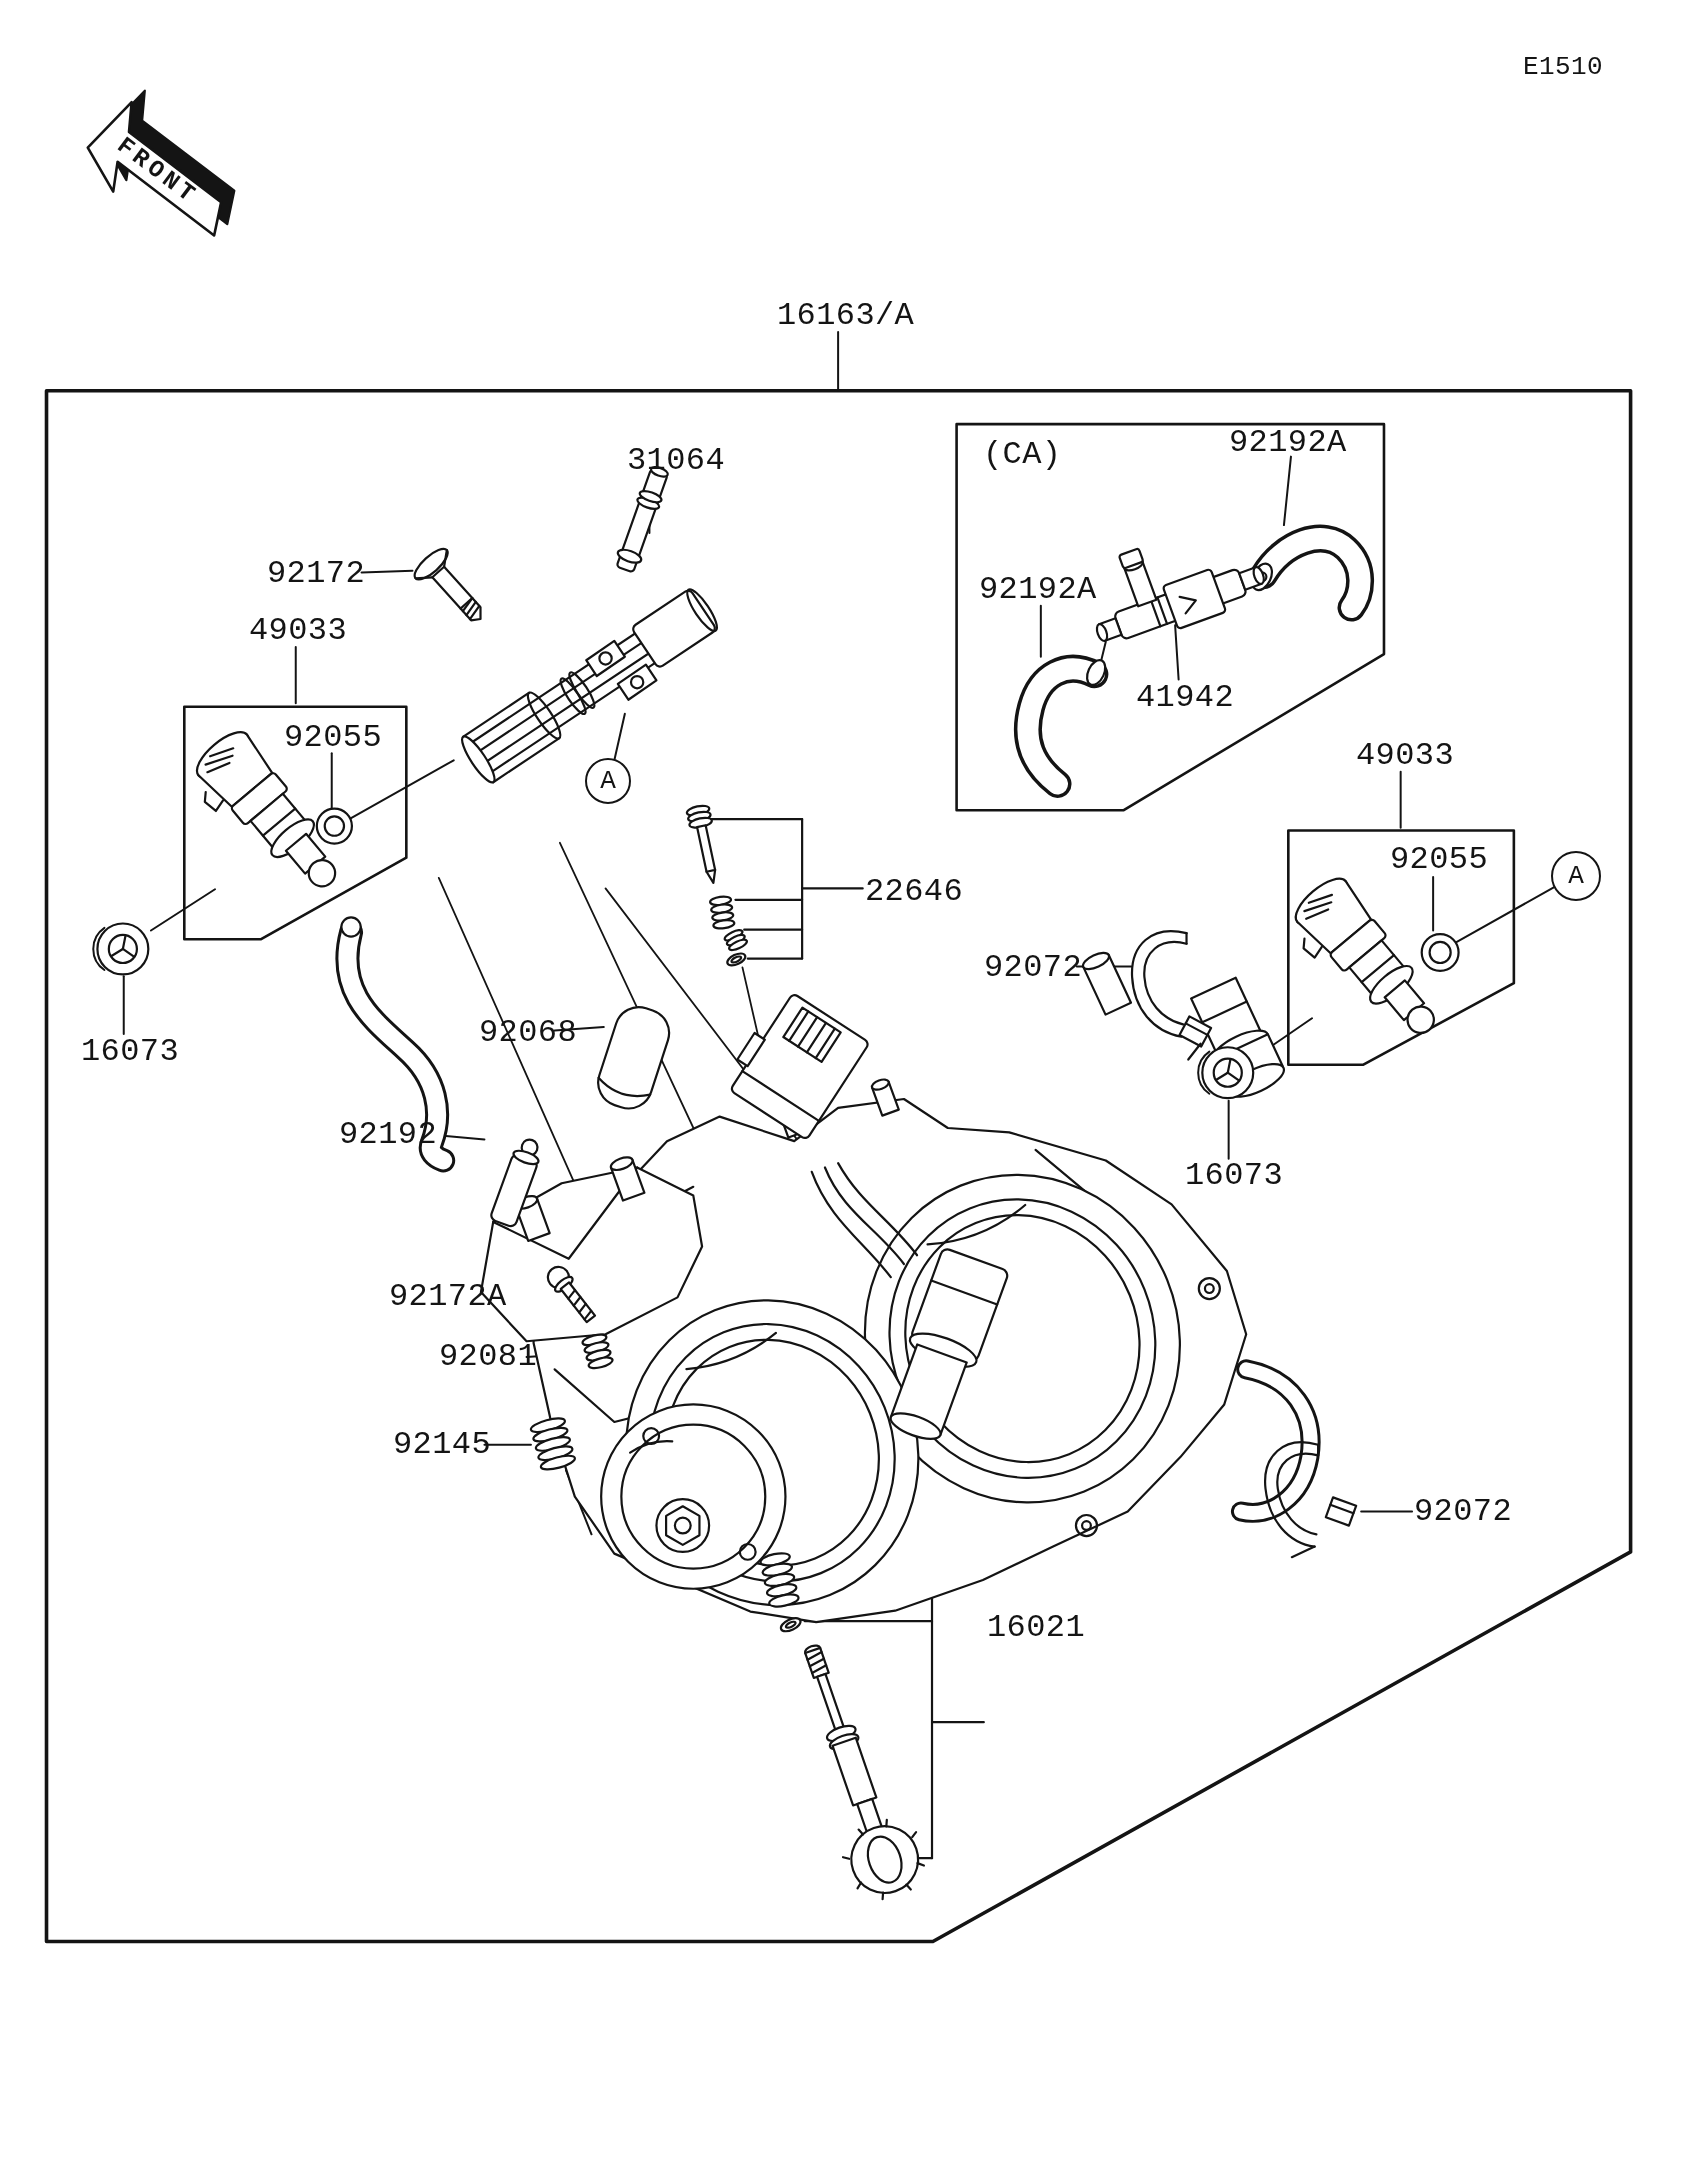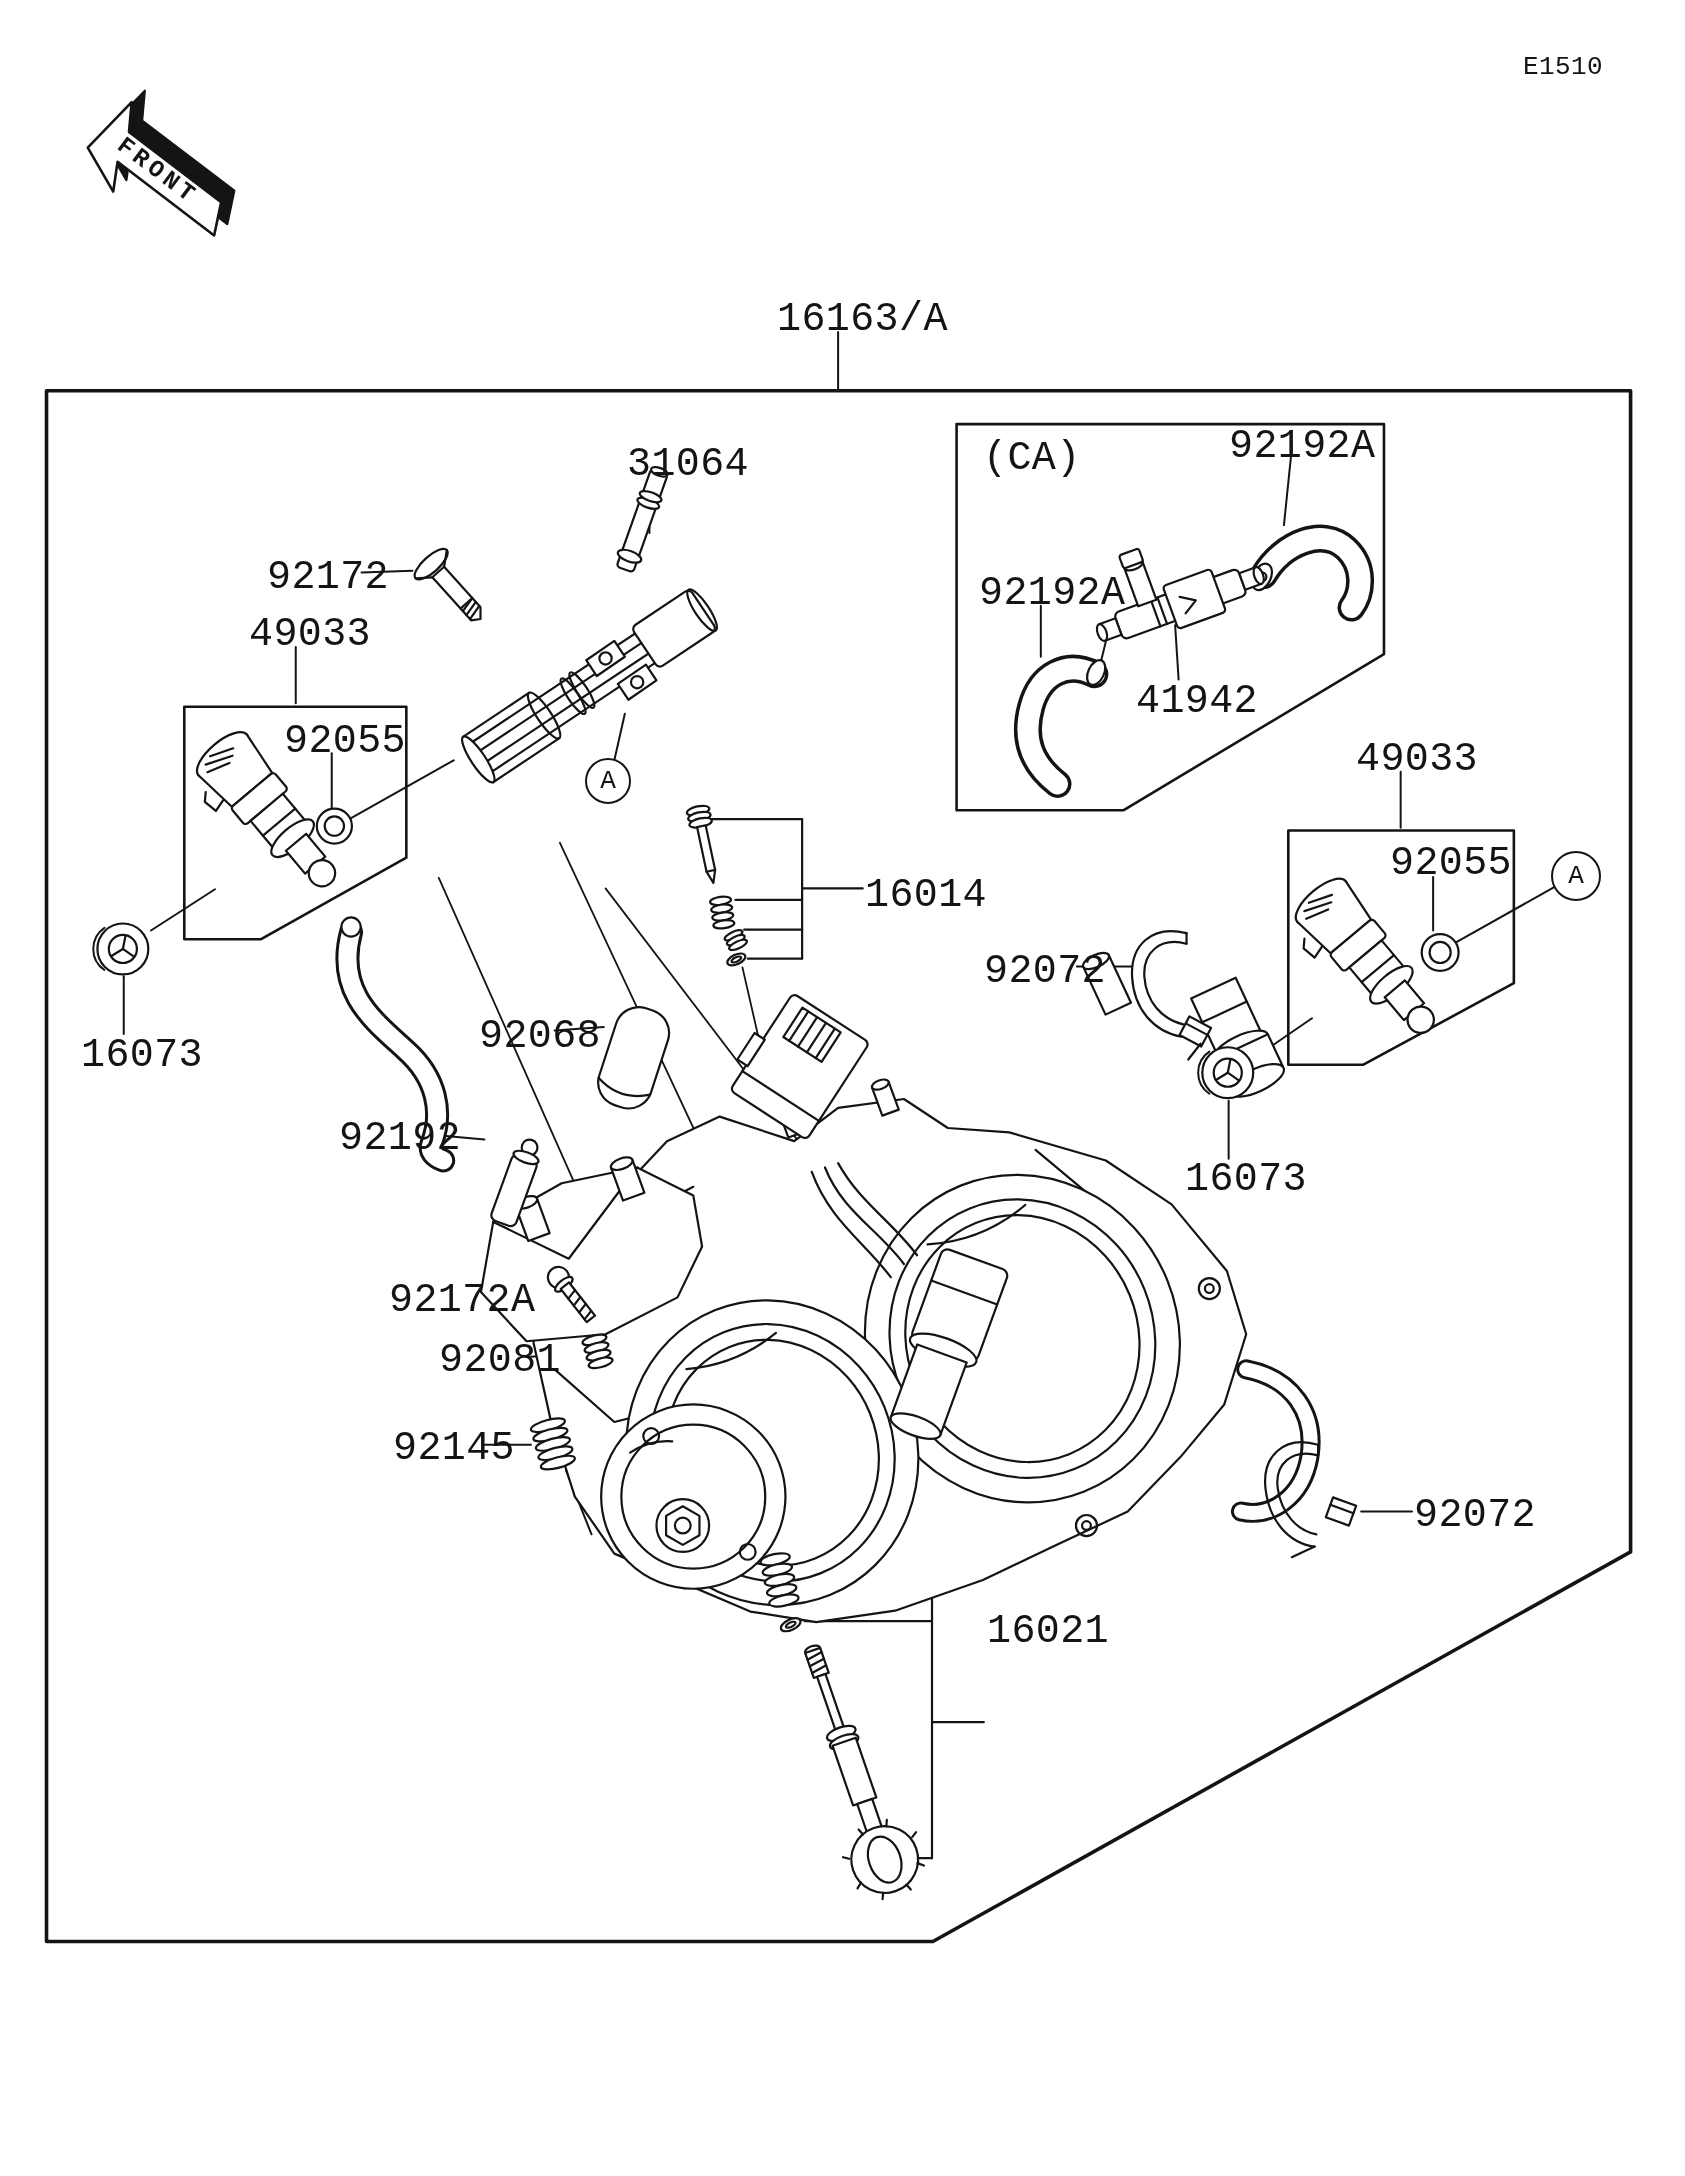--- a/index.html
+++ b/index.html
@@ -5,21 +5,21 @@
   :root{ --ink:#141414; --paper:#ffffff; }
   html,body{ margin:0; padding:0; background:#888; }
   #page{
     position:relative; width:1685px; height:2177px;
     background:var(--paper); overflow:hidden;
     font-family:Liberation Mono, monospace; color:var(--ink);
   }
   #art{ position:absolute; left:0; top:0; }
   svg *{ vector-effect:non-scaling-stroke; }
   .lbl{
-    position:absolute; font-size:40px; line-height:1; letter-spacing:0.4px;
+    position:absolute; font-size:32px; line-height:1; letter-spacing:0.4px;
     color:var(--ink); white-space:nowrap;
   }
   .lbl.small{ font-size:26px; }
   .viewcircle{
     position:absolute; border:2.6px solid var(--ink); border-radius:50%;
     display:flex; align-items:center; justify-content:center;
     font-size:26px; background:var(--paper);
   }
   #front-label{
     position:absolute; left:128px; top:132px; width:105px;
@@ -460,21 +460,21 @@
 <div class="lbl" style="left:1229px; top:427px;">92192A</div>
 <div class="lbl" style="left:979px; top:574px;">92192A</div>
 <div class="lbl" style="left:1136px; top:682px;">41942</div>
 <div class="lbl" style="left:607px;  top:445px;margin-left:20px;">31064</div>
 <div class="lbl" style="left:267px;  top:558px;">92172</div>
 <div class="lbl" style="left:249px;  top:615px;">49033</div>
 <div class="lbl" style="left:284px;  top:722px;">92055</div>
 <div class="lbl" style="left:81px;   top:1036px;">16073</div>
 <div class="lbl" style="left:479px;  top:1017px;text-align:right;">92068</div>
 <div class="lbl" style="left:339px;  top:1119px;">92192</div>
-<div class="lbl" style="left:865px;  top:876px;">16014</div>
+<div class="lbl" style="left:865px;  top:876px;">22646</div>
 <div class="lbl" style="left:984px; top:952px;">92072</div>
 <div class="lbl" style="left:1356px; top:740px;">49033</div>
 <div class="lbl" style="left:1390px; top:844px;">92055</div>
 <div class="lbl" style="left:1185px; top:1160px;">16073</div>
 <div class="lbl" style="left:389px;  top:1281px;">92172A</div>
 <div class="lbl" style="left:439px;  top:1341px;">92081</div>
 <div class="lbl" style="left:393px;  top:1429px;">92145</div>
 <div class="lbl" style="left:987px; top:1612px;">16021</div>
 <div class="lbl" style="left:1414px; top:1496px;">92072</div>
 

